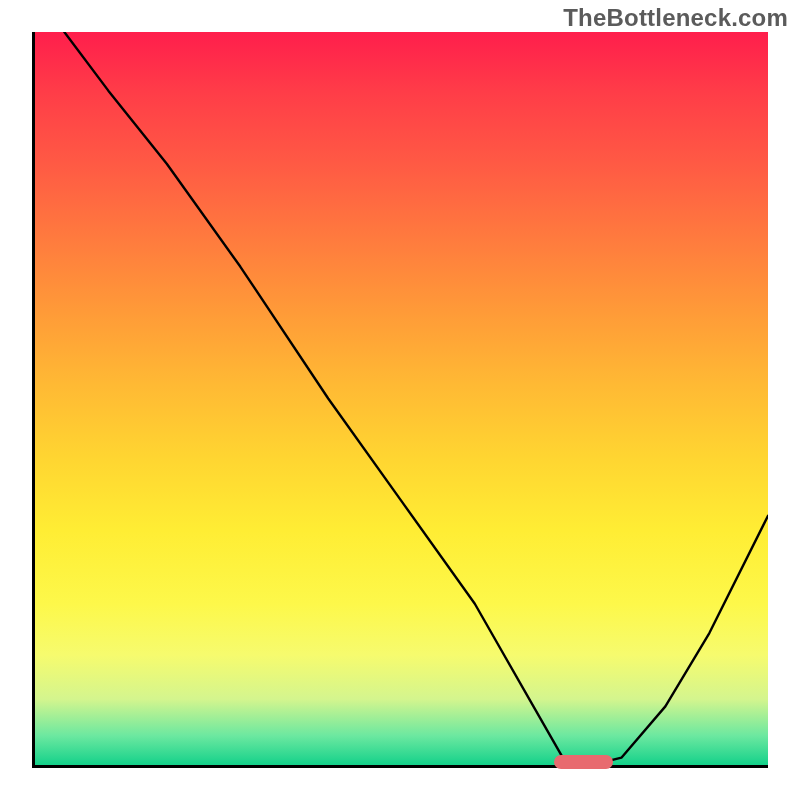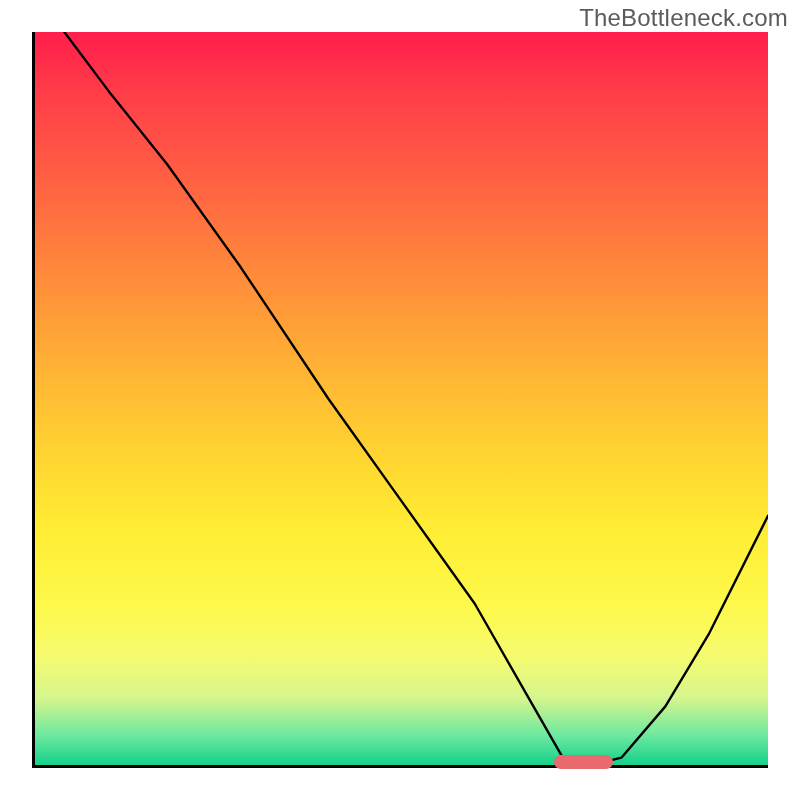--- a/index.html
+++ b/index.html
@@ -8,21 +8,21 @@
     position: relative;
     width: 800px;
     height: 800px;
   }
   .watermark {
     position: absolute;
     top: 4px;
     right: 12px;
     font-family: Arial, Helvetica, sans-serif;
     font-size: 24px;
-    font-weight: 400;
+    font-weight: 700;
     color: #5b5b5b;
     letter-spacing: 0.2px;
     z-index: 10;
     text-align: right;
   }
   .plot-area {
     position: absolute;
     left: 32px;
     top: 32px;
     width: 736px;

